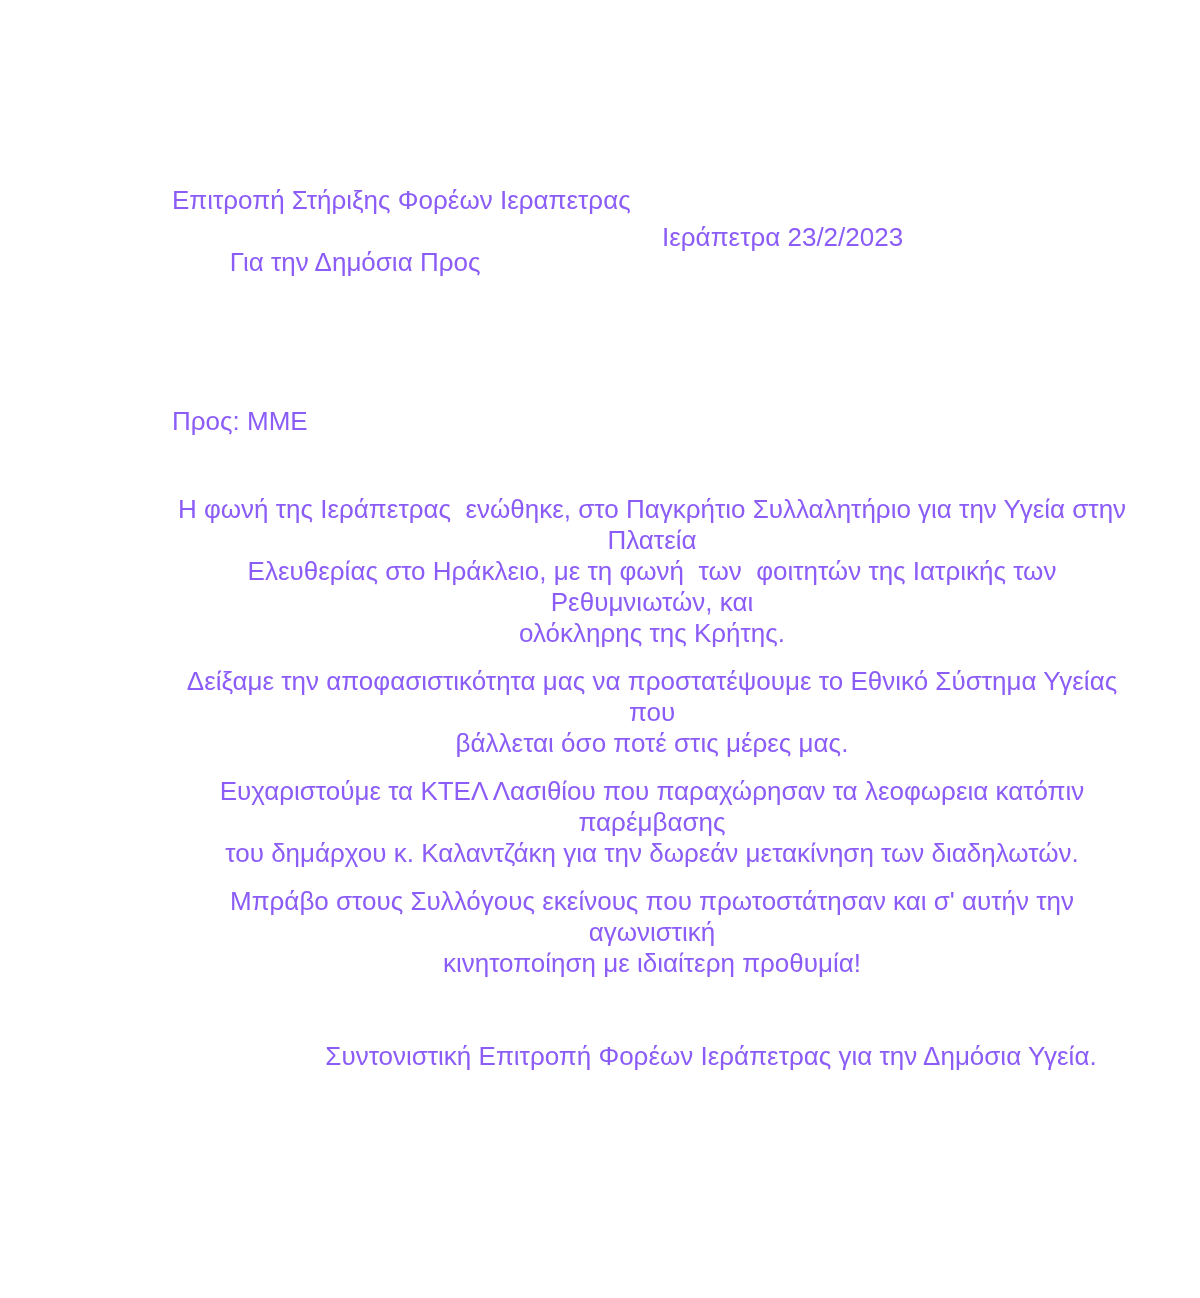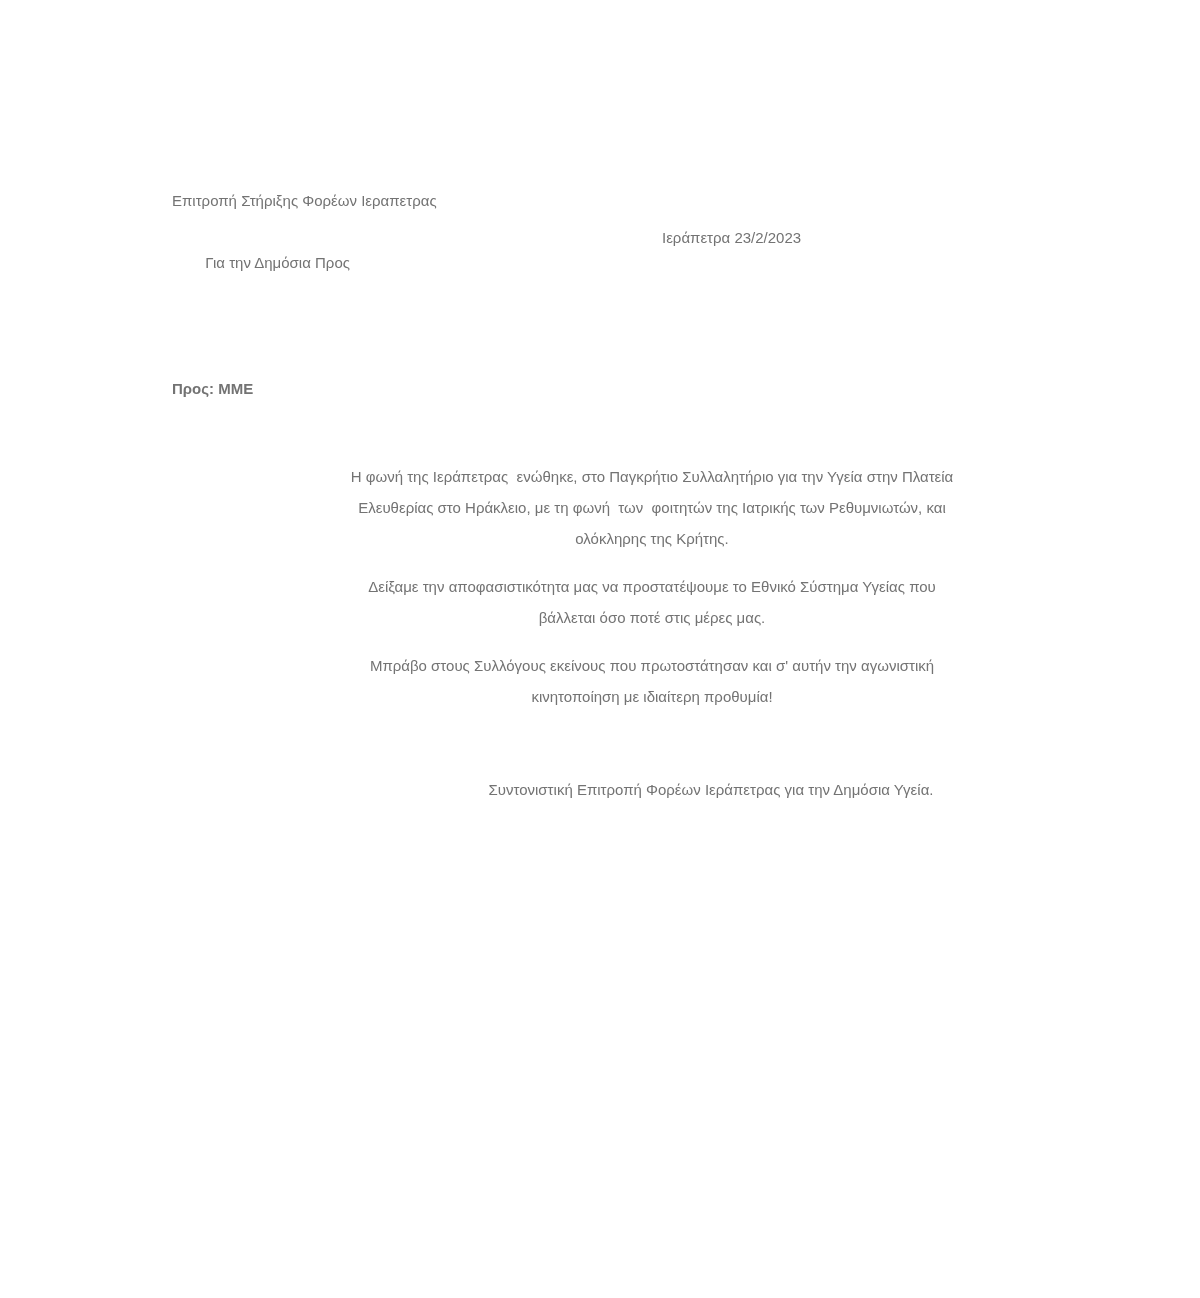--- a/index.html
+++ b/index.html
@@ -17,44 +17,43 @@
     width: 1200px;
     height: 1298px;
     background: #ffffff;
     overflow: hidden;
   }
   .content {
     position: absolute;
     left: 172px;
     top: 185px;
     width: 960px;
-    font-size: 15px;
+    font-size: 26px;
     line-height: 31px;
-    color: #737373;
+    color: #8b5cf6;
     font-weight: 400;
     letter-spacing: 0;
   }
   .letterhead-line {
     white-space: pre-wrap;
   }
   .header-row {
     position: relative;
     white-space: pre-wrap;
   }
   .date {
     position: absolute;
     left: 490px;
     top: 6px;
     white-space: pre;
   }
   .recipient {
-    margin-top: 33px;
+    margin-top: 66px;
     margin-bottom: 57px;
     white-space: pre-wrap;
-    font-weight: bold;
   }
   .para {
     margin: 0 0 17px 0;
     white-space: pre-wrap;
     text-align: center;
   }
   .closing {
     margin: 65px 0 0 0;
     white-space: pre-wrap;
   }
@@ -81,20 +80,22 @@
     <div class="recipient">Προς: ΜΜΕ</div>
 
     <p class="para">Η φωνή της Ιεράπετρας  ενώθηκε, στο Παγκρήτιο Συλλαλητήριο για την Υγεία στην Πλατεία
 Ελευθερίας στο Ηράκλειο, με τη φωνή  των  φοιτητών της Ιατρικής των Ρεθυμνιωτών, και
 ολόκληρης της Κρήτης.</p>
 
 
     <p class="para">Δείξαμε την αποφασιστικότητα μας να προστατέψουμε το Εθνικό Σύστημα Υγείας που
 βάλλεται όσο ποτέ στις μέρες μας.</p>
 
+    <p class="para">Ευχαριστούμε τα ΚΤΕΛ Λασιθίου που παραχώρησαν τα λεοφωρεια κατόπιν παρέμβασης
+του δημάρχου κ. Καλαντζάκη για την δωρεάν μετακίνηση των διαδηλωτών.</p>
 
     <p class="para">Μπράβο στους Συλλόγους εκείνους που πρωτοστάτησαν και σ' αυτήν την αγωνιστική
 κινητοποίηση με ιδιαίτερη προθυμία!</p>
 
 
     <div class="signature">Συντονιστική Επιτροπή Φορέων Ιεράπετρας για την Δημόσια Υγεία.</div>
 
   </div>
 </div>
 

